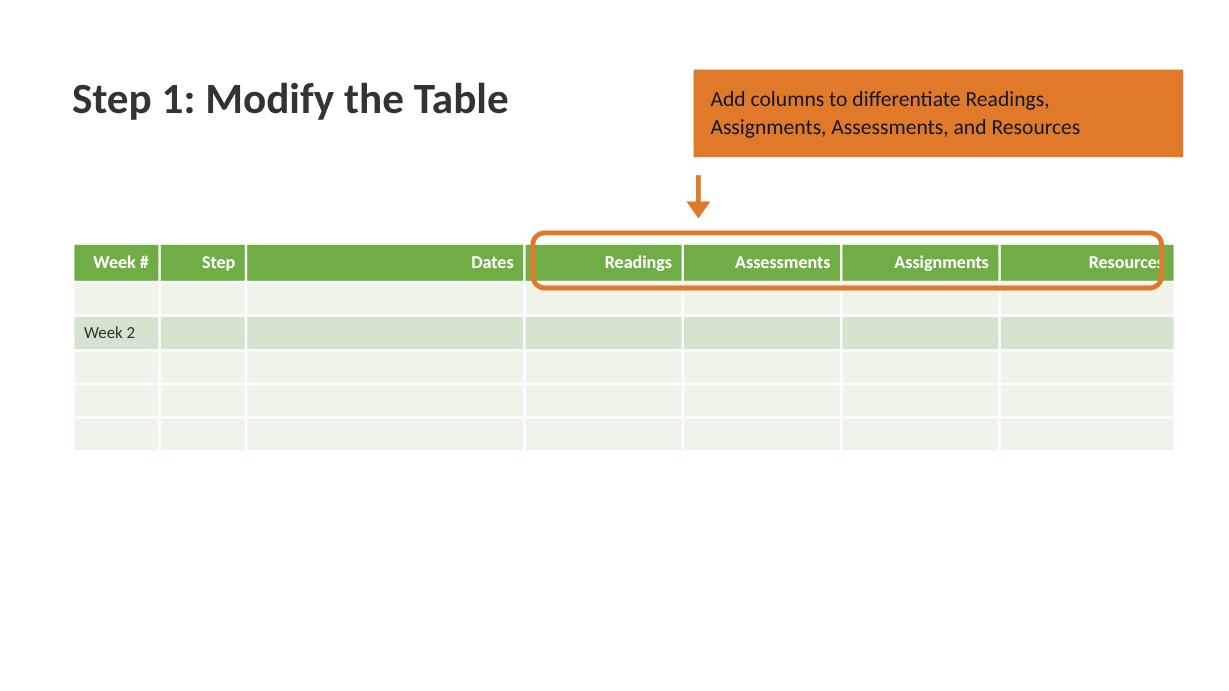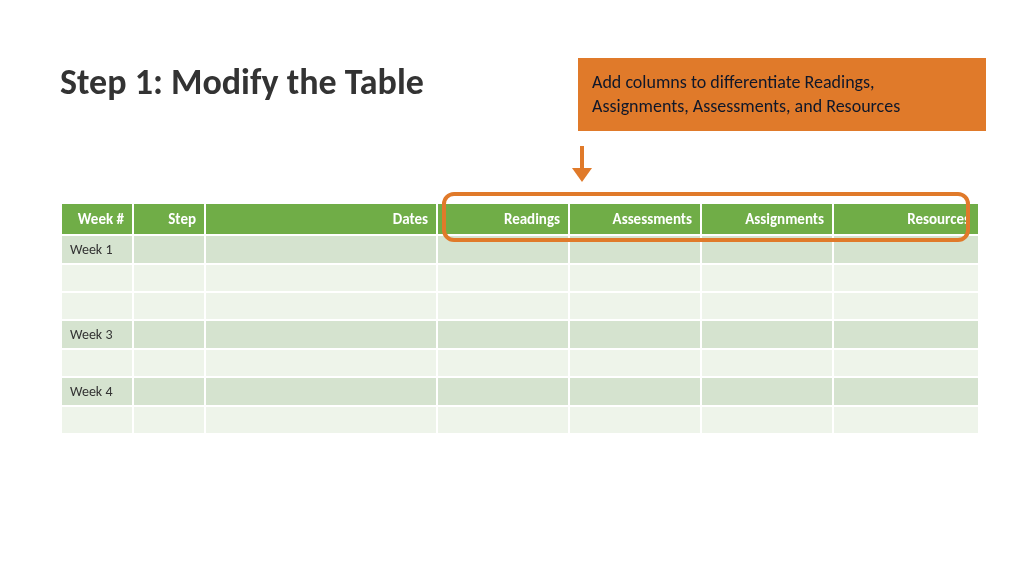--- a/index.html
+++ b/index.html
@@ -140,67 +140,49 @@
         <th>Week #</th>
         <th>Step</th>
         <th>Dates</th>
         <th>Readings</th>
         <th>Assessments</th>
         <th>Assignments</th>
         <th>Resources</th>
       </tr>
     </thead>
     <tbody>
+      <tr class="band-light">
+        <td></td>
+        <td></td>
+          <td></td>
+          <td></td>
+          <td></td>
+          <td></td>
+          <td></td>
+      </tr>
       <tr class="band-dark">
-        <td>Week 1</td>
-        <td></td>
-        <td></td>
-        <td></td>
-        <td></td>
-        <td></td>
-        <td></td>
-      </tr>
-      <tr class="band-light">
-        <td></td>
-        <td></td>
-          <td></td>
-          <td></td>
-          <td></td>
-          <td></td>
-          <td></td>
-      </tr>
-      <tr class="band-light">
-        <td></td>
-        <td></td>
-          <td></td>
-          <td></td>
-          <td></td>
-          <td></td>
-          <td></td>
-      </tr>
-      <tr class="band-dark">
-        <td>Week 3</td>
-        <td></td>
-          <td></td>
-          <td></td>
-          <td></td>
-          <td></td>
-          <td></td>
-      </tr>
-      <tr class="band-light">
-        <td></td>
-        <td></td>
-          <td></td>
-          <td></td>
-          <td></td>
-          <td></td>
-          <td></td>
-      </tr>
-      <tr class="band-dark">
-        <td>Week 4</td>
+        <td>Week 2</td>
+        <td></td>
+          <td></td>
+          <td></td>
+          <td></td>
+          <td></td>
+          <td></td>
+      </tr>
+      <tr class="band-light">
+        <td></td>
+        <td></td>
+          <td></td>
+          <td></td>
+          <td></td>
+          <td></td>
+          <td></td>
+      </tr>
+      <tr class="band-light">
+        <td></td>
         <td></td>
           <td></td>
           <td></td>
           <td></td>
           <td></td>
           <td></td>
       </tr>
       <tr class="band-light">
         <td></td>
         <td></td>

